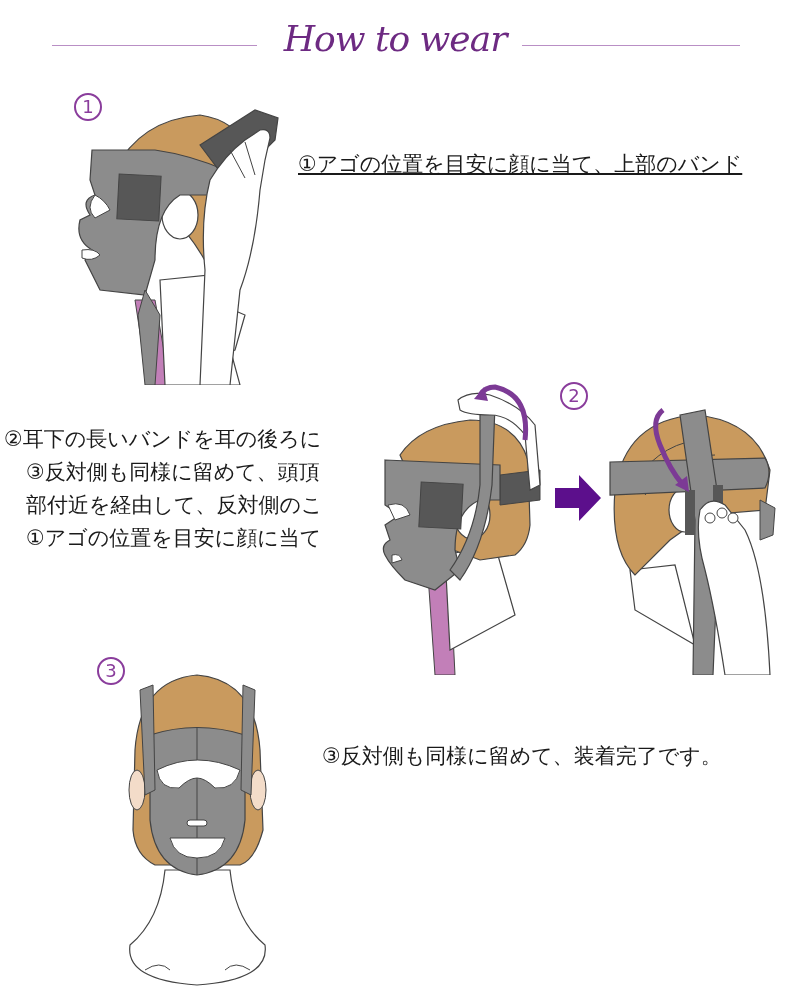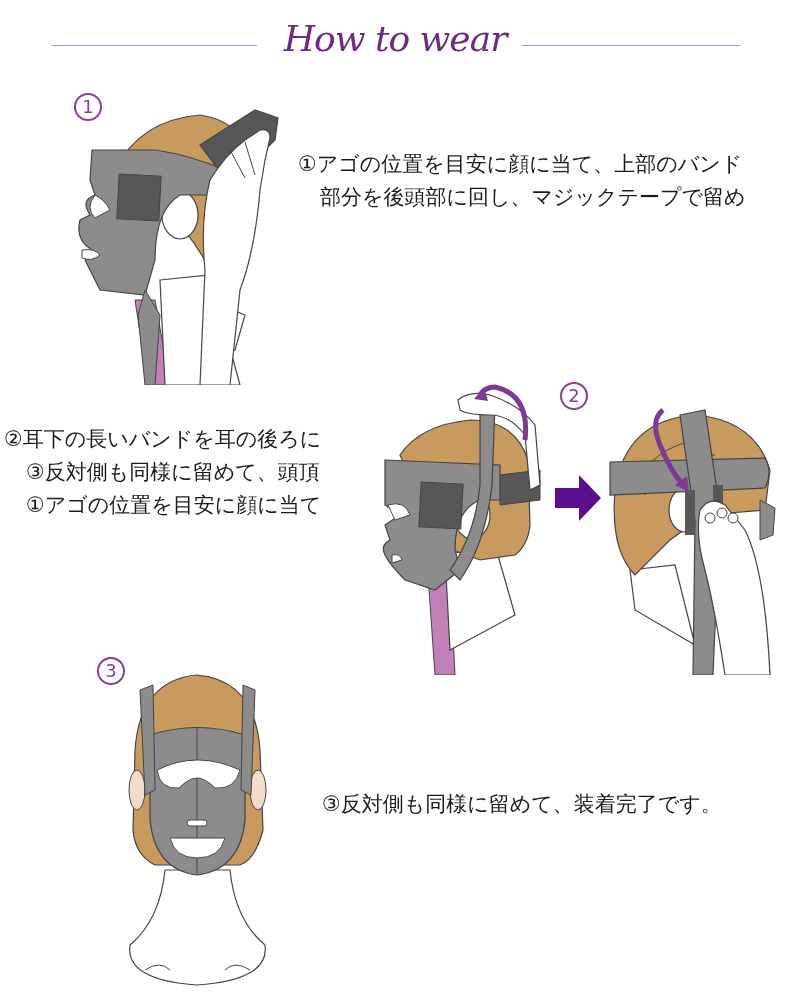--- a/index.html
+++ b/index.html
@@ -64,28 +64,28 @@
 
   <path d="M140 45 L195 10 L218 18 L215 40 L170 85 Z" fill="#575757" stroke="#444" stroke-width="1.2"></path>
 
   <path d="M150 80 Q165 55 185 40 L200 30 Q210 28 210 38 L205 60 L200 90 Q195 150 180 190 L170 285 L140 285 L145 170 Q140 120 150 80 Z" fill="#fff" stroke="#444" stroke-width="1.2"></path>
   <path d="M170 50 L185 78" stroke="#444" stroke-width="1" fill="none"></path>
   <path d="M185 42 L195 75" stroke="#444" stroke-width="1" fill="none"></path>
 
   <path d="M85 190 L100 215 L95 285 L85 285 L78 215 Z" fill="#8c8c8c" stroke="#444" stroke-width="1"></path>
 </svg>
 
-<div class="step-text" style="left:298px; top:148px;">
+<div class="step-text" style="left:298px; top:148px;text-decoration:underline;">
   <span class="line-first">①アゴの位置を目安に顔に当て、上部のバンド</span>
-  <span class="line-cont">部分を後頭部に回し、マジックテープで留め</span>
 </div>
 
 <div class="step-text" style="left:4px; top:423px;">
   <span class="line-first">②耳下の長いバンドを耳の後ろに</span>
   <span class="line-cont">③反対側も同様に留めて、頭頂</span>
+  <span class="line-cont">部付近を経由して、反対側のこ</span>
   <span class="line-cont">①アゴの位置を目安に顔に当て</span>
 </div>
 
 <div class="step-num" style="left:560px; top:382px;">2</div>
 
 <svg class="illus" style="left:380px; top:375px;" width="170" height="300" viewBox="0 0 170 300">
 
   <path d="M48 200 L70 200 L75 300 L55 300 Z" fill="#c27fb8" stroke="#444" stroke-width="1"></path>
 
   <path d="M65 180 L115 170 L135 240 L70 275 Z" fill="#fff" stroke="#444" stroke-width="1.2"></path>
@@ -161,15 +161,15 @@
   <path d="M42 100 Q82 80 125 100 Q120 120 100 118 Q90 108 82 108 Q74 108 64 118 Q45 120 42 100 Z" fill="#fff" stroke="#444" stroke-width="1"></path>
 
   <rect x="72" y="150" width="20" height="6" rx="3" fill="#fff" stroke="#444" stroke-width="1"></rect>
 
   <path d="M55 168 L110 168 Q105 188 82 188 Q60 188 55 168 Z" fill="#fff" stroke="#444" stroke-width="1"></path>
 
   <path d="M25 20 L38 15 L40 120 L30 125 Z" fill="#8c8c8c" stroke="#444" stroke-width="1"></path>
   <path d="M128 15 L140 20 L136 125 L126 120 Z" fill="#8c8c8c" stroke="#444" stroke-width="1"></path>
 </svg>
 
-<div class="step-text" style="left:322px; top:740px;margin-top:48px;">
+<div class="step-text" style="left:322px; top:740px;">
   <span class="line-first">③反対側も同様に留めて、装着完了です。</span>
 </div>
 
 </body></html>

